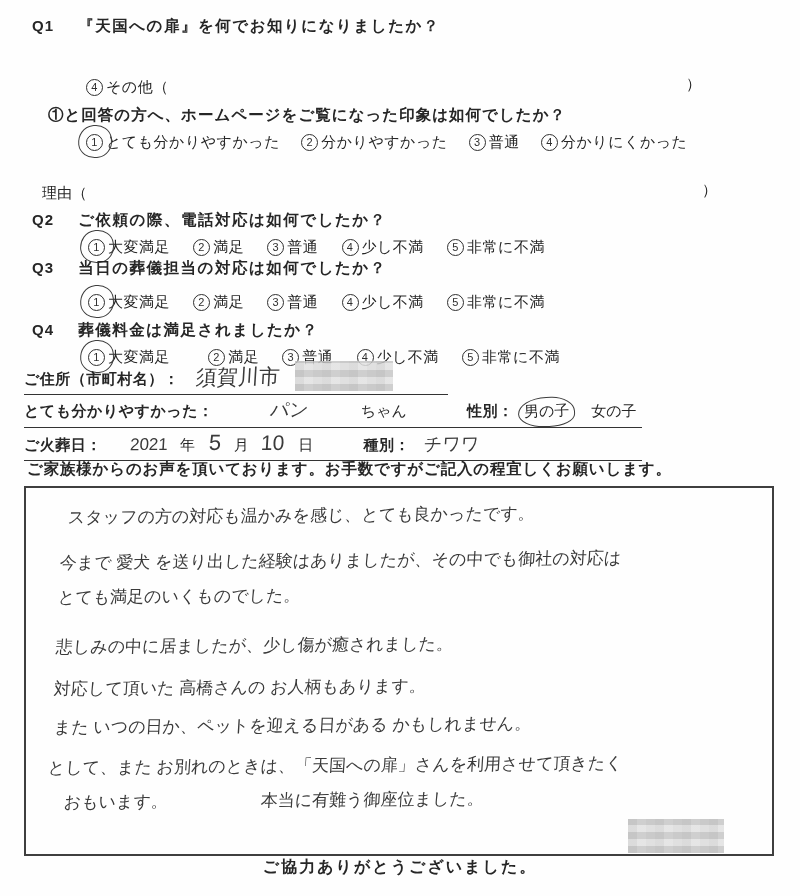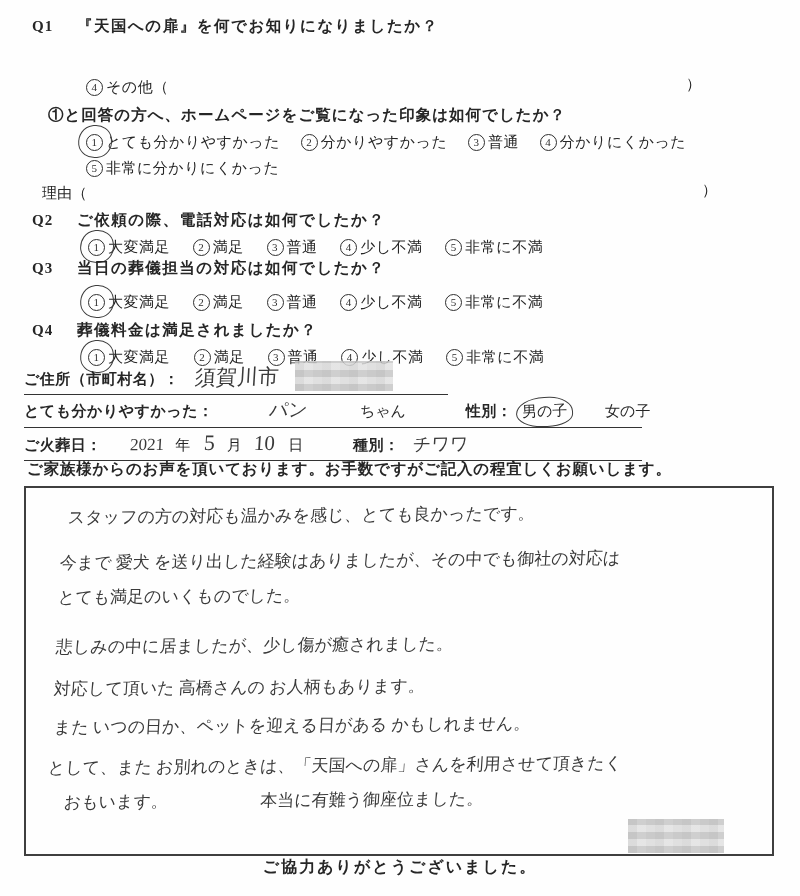--- a/index.html
+++ b/index.html
@@ -1,19 +1,19 @@
 <!DOCTYPE html>
 <html lang="ja"><head>
 <meta charset="utf-8">
 <style>
   html,body{margin:0;padding:0;background:#ffffff;}
   .sheet{
     position:relative;width:800px;height:896px;overflow:hidden;
     background:#fefefe;
-    font-family:Liberation Serif, serif;
+    font-family:Liberation Sans, sans-serif;
     color:#262626;
   }
   .row{position:absolute;white-space:nowrap;line-height:24px;font-size:15px;}
   .qid{font-weight:700;letter-spacing:1px;margin-right:20px;font-size:15px;}
   .qtext{font-weight:700;letter-spacing:1.5px;font-size:15.5px;}
   .subq{font-weight:700;letter-spacing:1px;font-size:15.5px;}
   .opt{display:inline-block;letter-spacing:0.5px;}
   .n{
     display:inline-block;width:15px;height:15px;line-height:15px;
     border:1.3px solid #2e2e2e;border-radius:50%;text-align:center;
@@ -79,23 +79,20 @@
 
   <div class="row" style="top:103px;left:48px">
     <span class="subq">①と回答の方へ、ホームページをご覧になった印象は如何でしたか？</span>
   </div>
   <div class="row" style="top:130px;left:86px">
     <span class="opt sel" style="margin-right:17px"><span class="n">1</span><span>とても分かりやすかった</span></span>
     <span class="opt" style="margin-right:17px"><span class="n">2</span><span>分かりやすかった</span></span>
     <span class="opt" style="margin-right:17px"><span class="n">3</span><span>普通</span></span>
     <span class="opt"><span class="n">4</span><span>分かりにくかった</span></span>
   </div>
-  <div class="row" style="top:156px;left:86px">
-    <span class="opt"><span class="n">5</span><span>非常に分かりにくかった</span></span>
-  </div>
   <div class="row" style="top:181px;left:42px">
     <span>理由（</span>
   </div>
   <span class="paren" style="top:181px;left:702px">）</span>
 
   <div class="row" style="top:208px;left:32px">
     <span class="qid">Q2</span>
     <span class="qtext">ご依頼の際、電話対応は如何でしたか？</span>
   </div>
   <div class="row" style="top:235px;left:88px">
@@ -116,40 +113,40 @@
     <span class="opt" style="margin-right:19px"><span class="n">3</span><span>普通</span></span>
     <span class="opt" style="margin-right:19px"><span class="n">4</span><span>少し不満</span></span>
     <span class="opt"><span class="n">5</span><span>非常に不満</span></span>
   </div>
 
   <div class="row" style="top:318px;left:32px">
     <span class="qid">Q4</span>
     <span class="qtext">葬儀料金は満足されましたか？</span>
   </div>
   <div class="row" style="top:345px;left:88px">
-    <span class="opt sel" style="margin-right:20px"><span class="n">1</span><span>大変満足</span></span>
+    <span class="opt sel" style="margin-right:34px"><span class="n">1</span><span>大変満足</span></span>
     <span class="opt" style="margin-right:19px"><span class="n">2</span><span>満足</span></span>
     <span class="opt" style="margin-right:19px"><span class="n">3</span><span>普通</span></span>
     <span class="opt" style="margin-right:19px"><span class="n">4</span><span>少し不満</span></span>
     <span class="opt"><span class="n">5</span><span>非常に不満</span></span>
   </div>
 
   <div class="info-row" style="top:364px;left:24px;width:424px">
     <span class="info-label">ご住所（市町村名）：</span>
     <span class="hw" style="margin-left:12px;font-size:21px">須賀川市</span>
   </div>
   <div class="redact" style="left:295px;top:361px;width:98px;height:30px"></div>
 
   <div class="info-row" style="top:397px;left:24px;width:618px">
     <span class="info-label">とても分かりやすかった：</span>
     <span class="hw" style="margin-left:52px">パン</span>
     <span style="margin-left:48px">ちゃん</span>
     <span class="info-label" style="margin-left:56px">性別：</span>
     <span class="gender-circle"><span>男の子</span></span>
-    <span style="margin-left:28px">女の子</span>
+    <span style="margin-left:12px">女の子</span>
   </div>
 
   <div class="info-row" style="top:430px;left:24px;width:618px">
     <span class="info-label">ご火葬日：</span>
     <span class="hw" style="margin-left:24px;font-size:17px">2021</span>
     <span style="margin-left:8px">年</span>
     <span class="hw" style="margin-left:10px;font-size:22px">5</span>
     <span style="margin-left:8px">月</span>
     <span class="hw" style="margin-left:8px;font-size:21px">10</span>
     <span style="margin-left:10px">日</span>

